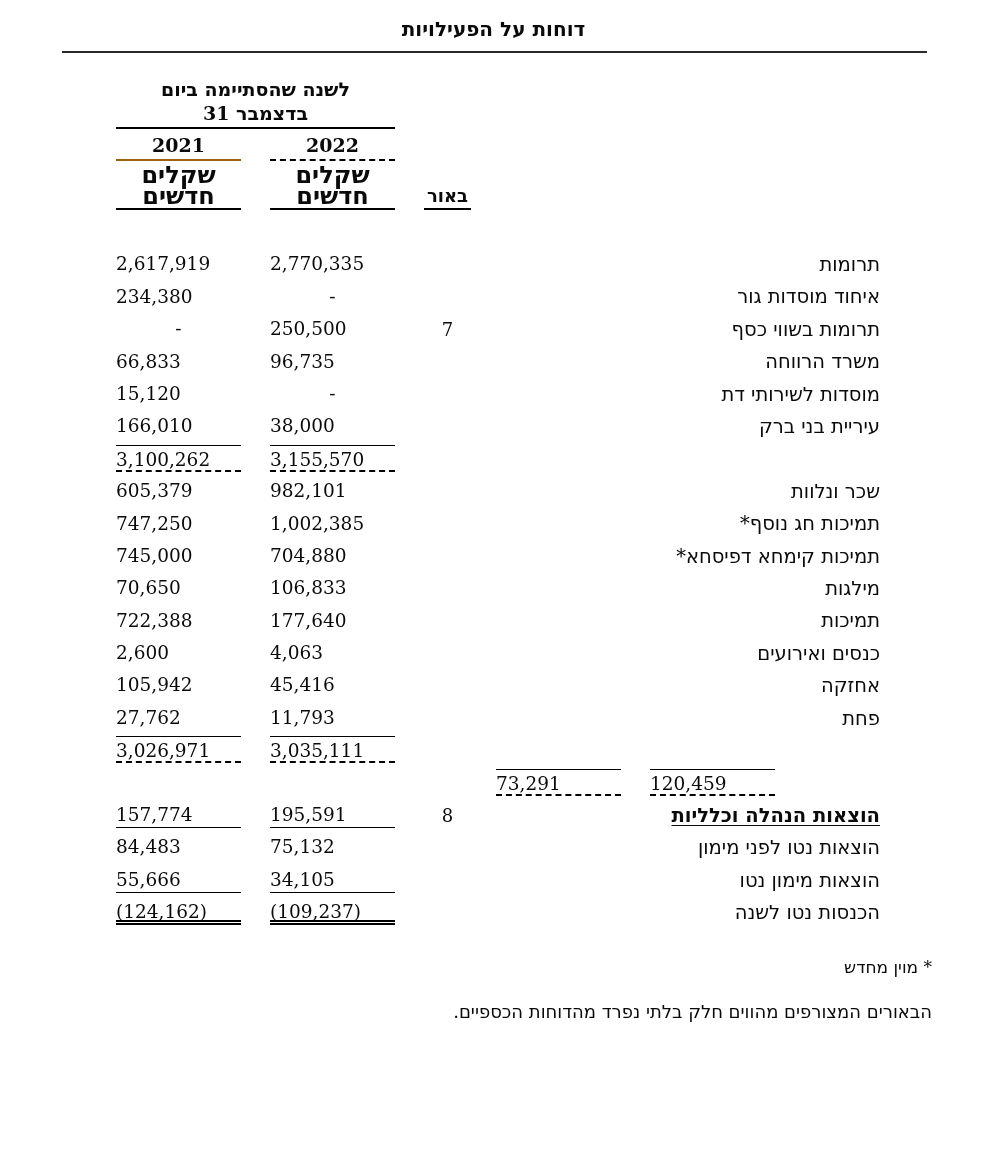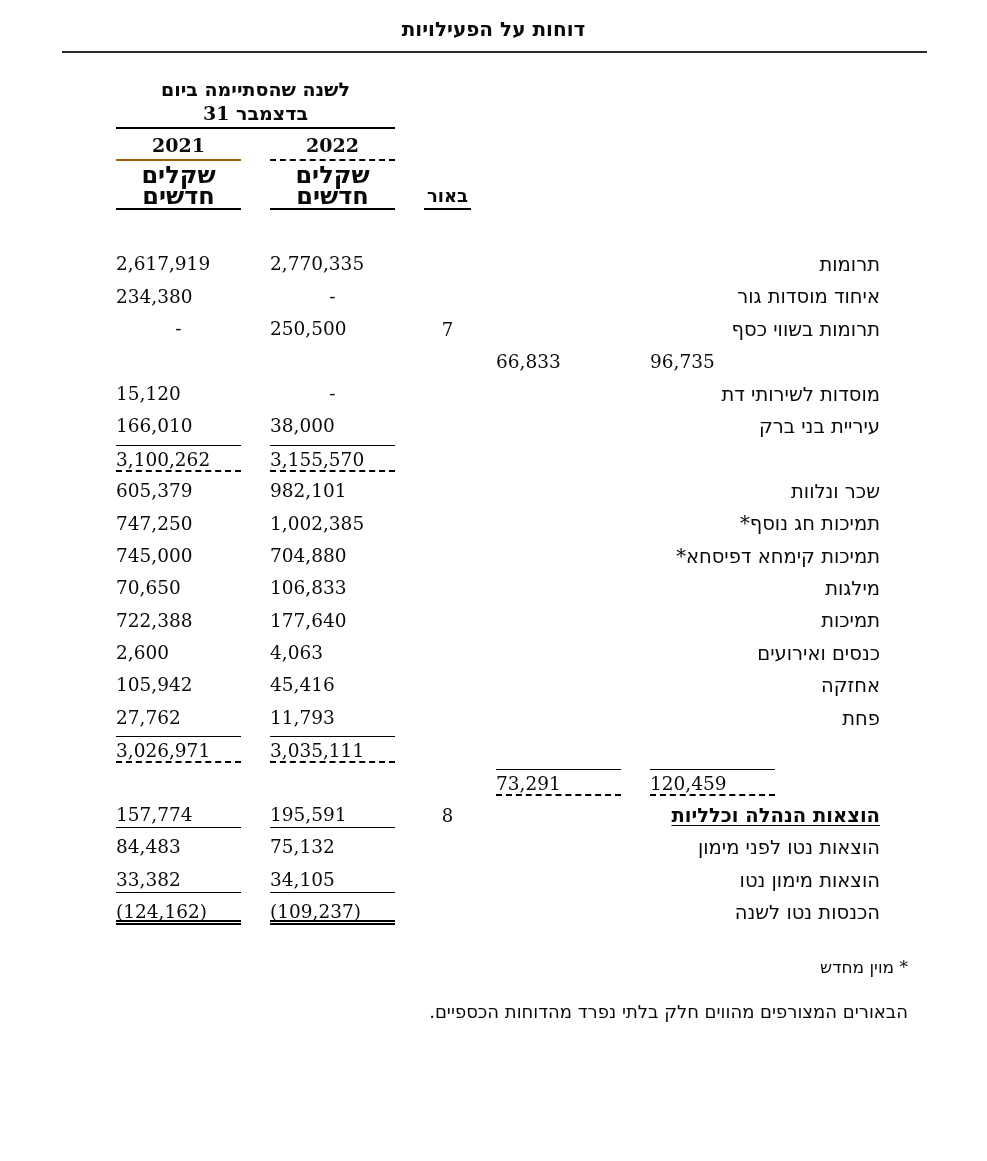--- a/index.html
+++ b/index.html
@@ -75,21 +75,21 @@
     padding:0;box-sizing:border-box;
   }
   .num-box.empty{visibility:hidden;}
   .num-box.dash{text-align:center;}
   .top-solid{border-top:1.5px solid #000;}
   .bottom-solid{border-bottom:1.5px solid #000;}
   .bottom-dashed{border-bottom:2px dashed #000;}
   .bottom-double{border-bottom:5px double #000;}
 
   
-  .footer{padding:0 79px 0 0;}
+  .footer{padding:0 55px 0 0;}
   .footnote{margin-top:28px;font-size:17px;text-align:right;}
   .closing{margin-top:24px;font-size:18px;text-align:right;}
 </style>
 </head>
 <body>
 
 <div class="doc">
 
   <div class="doc-subtitle">דוחות על הפעילויות</div>
   <hr class="page-rule">
@@ -165,20 +165,21 @@
         <div class="cell note">7</div>
         <div class="cell num">
           <div class="num-box">250,500</div>
         </div>
         <div class="cell gap"></div>
         <div class="cell num">
           <div class="num-box dash">-</div>
         </div>
       </div>
       <div class="row">
+        <div class="cell label">משרד הרווחה</div>
         <div class="cell note"></div>
         <div class="cell num">
           <div class="num-box">96,735</div>
         </div>
         <div class="cell gap"></div>
         <div class="cell num">
           <div class="num-box">66,833</div>
         </div>
       </div>
       <div class="row">
@@ -346,21 +347,21 @@
         </div>
       </div>
       <div class="row">
         <div class="cell label">הוצאות מימון נטו</div>
         <div class="cell note"></div>
         <div class="cell num">
           <div class="num-box bottom-solid">34,105</div>
         </div>
         <div class="cell gap"></div>
         <div class="cell num">
-          <div class="num-box bottom-solid">33,382</div>
+          <div class="num-box bottom-solid">55,666</div>
         </div>
       </div>
       <div class="row">
         <div class="cell label">הכנסות נטו לשנה</div>
         <div class="cell note"></div>
         <div class="cell num">
           <div class="num-box bottom-double">(109,237)</div>
         </div>
         <div class="cell gap"></div>
         <div class="cell num">

